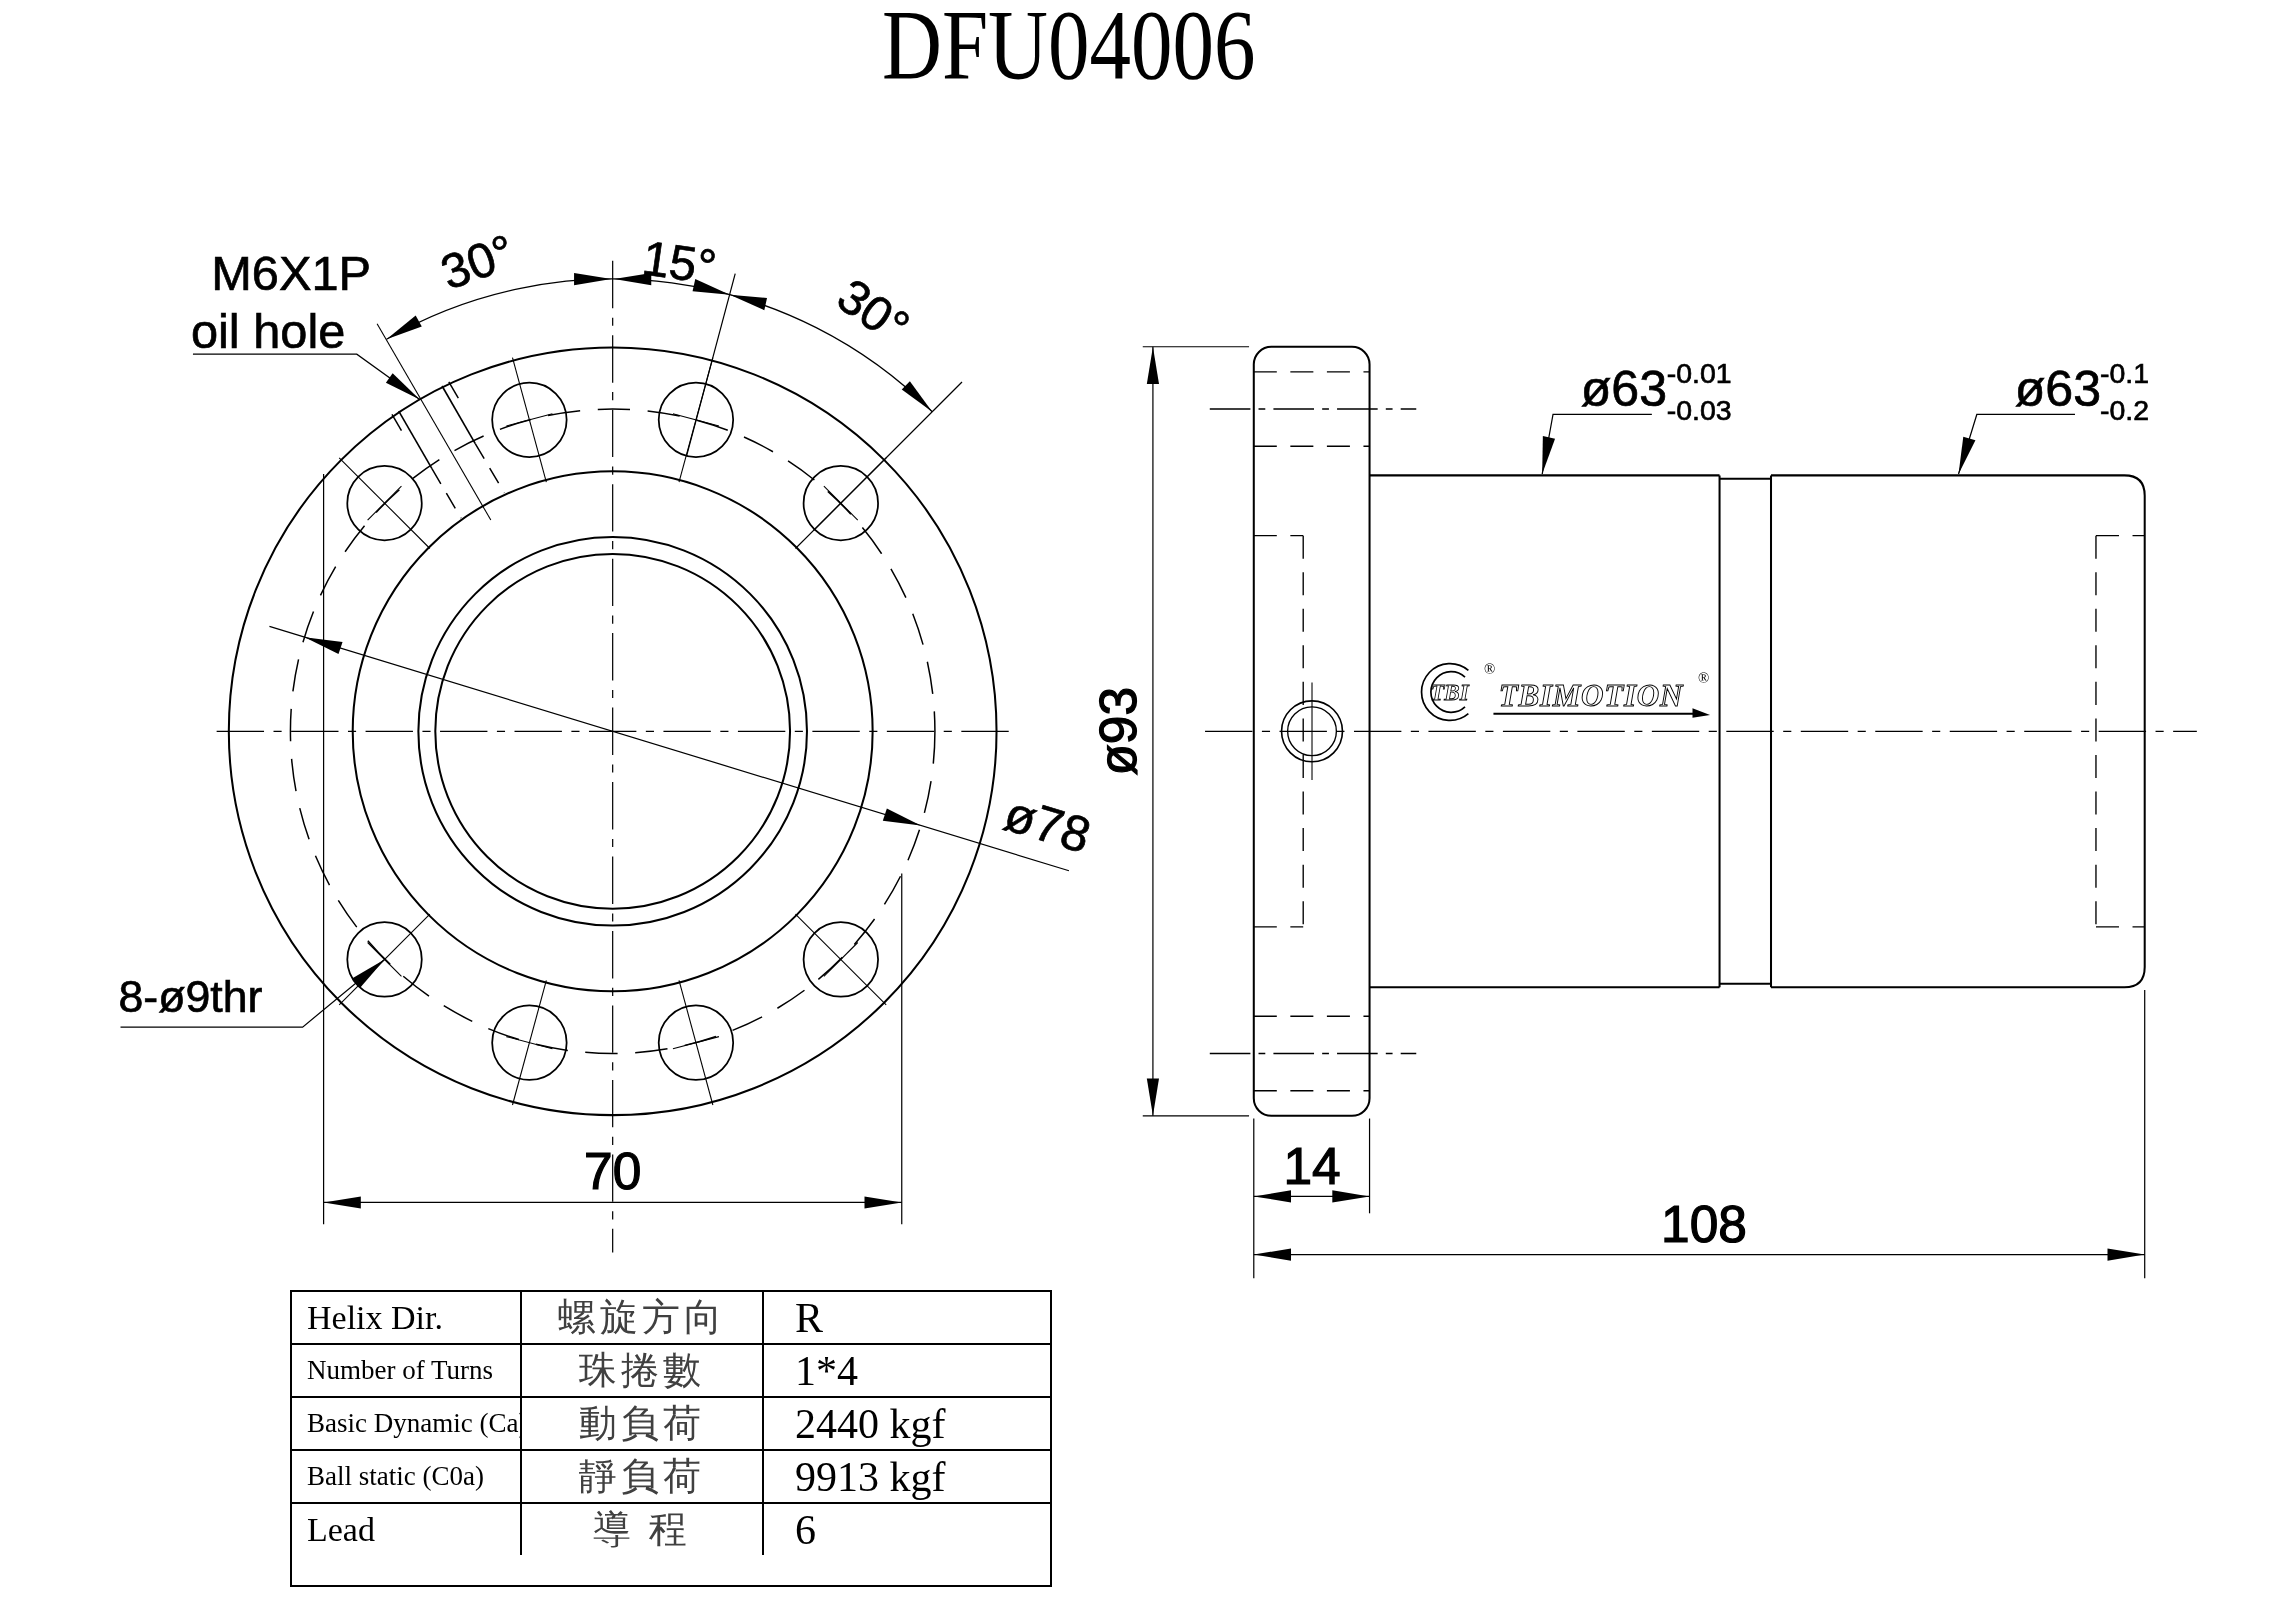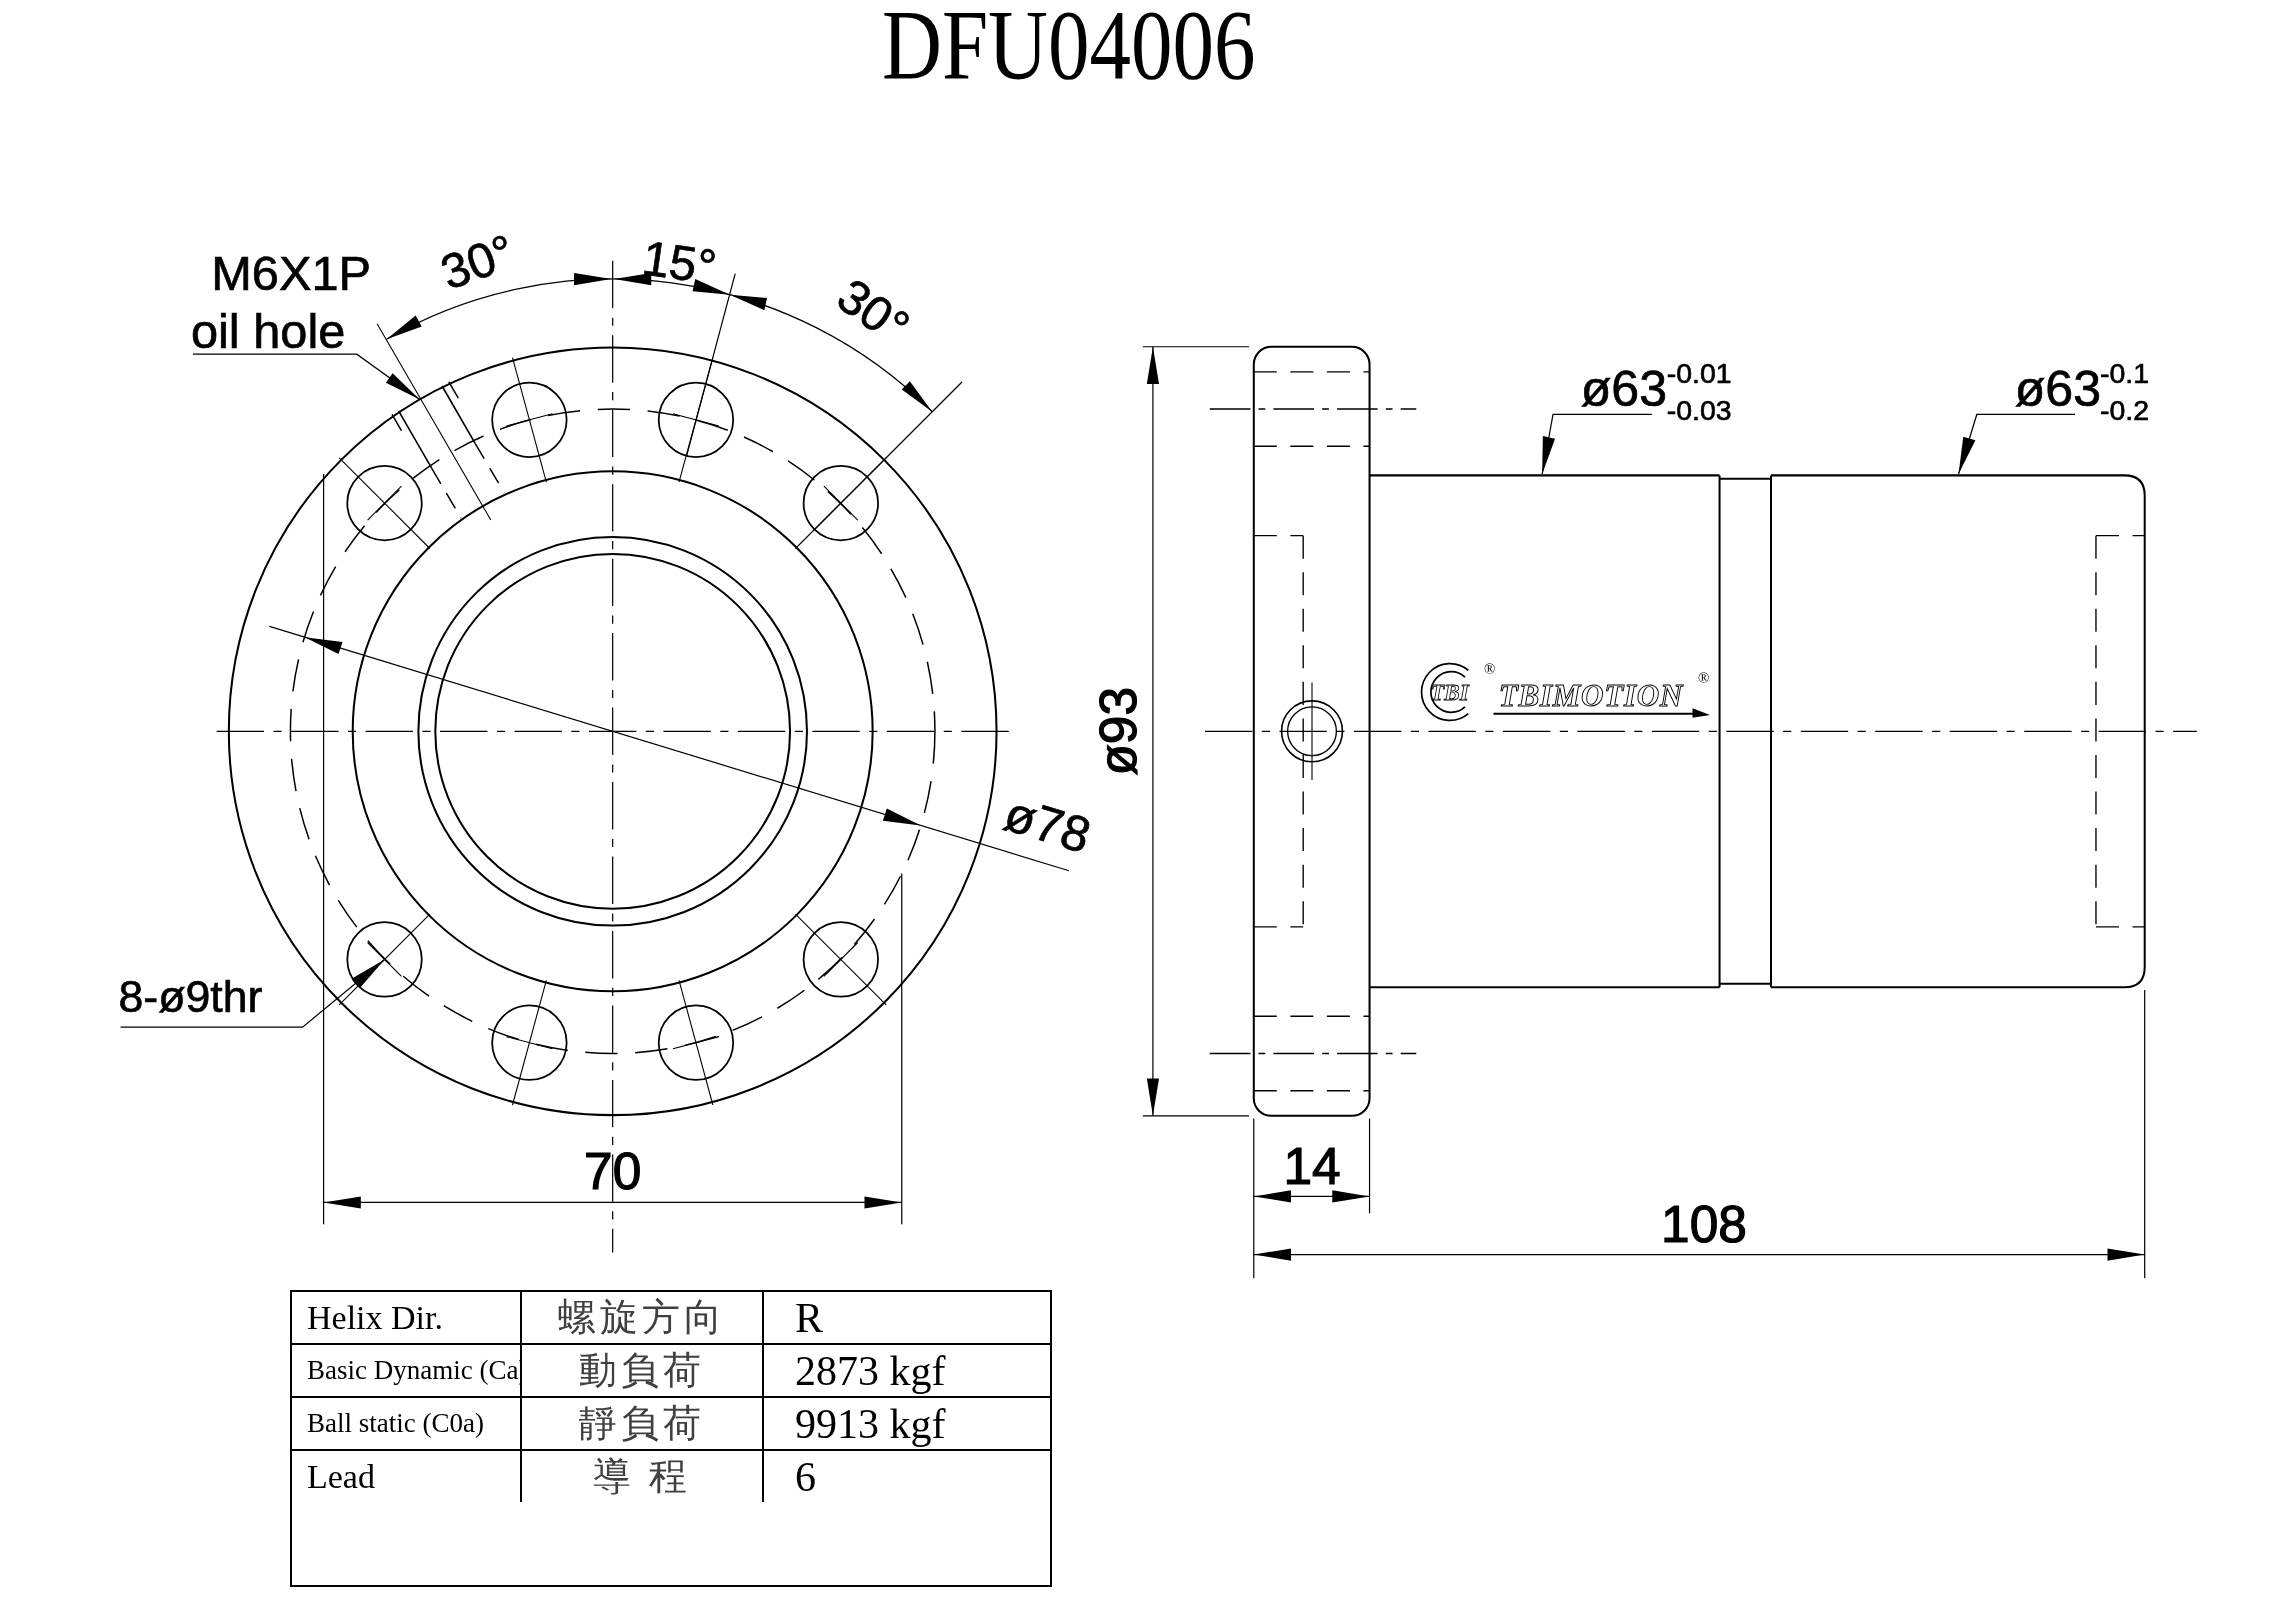--- a/index.html
+++ b/index.html
@@ -234,23 +234,28 @@
     </g>
   </svg>
 
   <div id="spec-table">
     <div class="trow">
       <div class="tcell c-en">Helix  Dir.</div>
       <div class="tcell c-zh">螺旋方向</div>
       <div class="tcell c-val">R</div>
     </div>
     <div class="trow">
+      <div class="tcell c-en small">Number of Turns</div>
+      <div class="tcell c-zh">珠捲數</div>
+      <div class="tcell c-val">1*4</div>
+    </div>
+    <div class="trow">
       <div class="tcell c-en small">Basic Dynamic (Ca)</div>
       <div class="tcell c-zh">動負荷</div>
-      <div class="tcell c-val">2873 kgf</div>
+      <div class="tcell c-val">2440 kgf</div>
     </div>
     <div class="trow">
       <div class="tcell c-en small">Ball static (C0a)</div>
       <div class="tcell c-zh">靜負荷</div>
       <div class="tcell c-val">9913 kgf</div>
     </div>
     <div class="trow">
       <div class="tcell c-en">Lead</div>
       <div class="tcell c-zh">導 程</div>
       <div class="tcell c-val">6</div>

